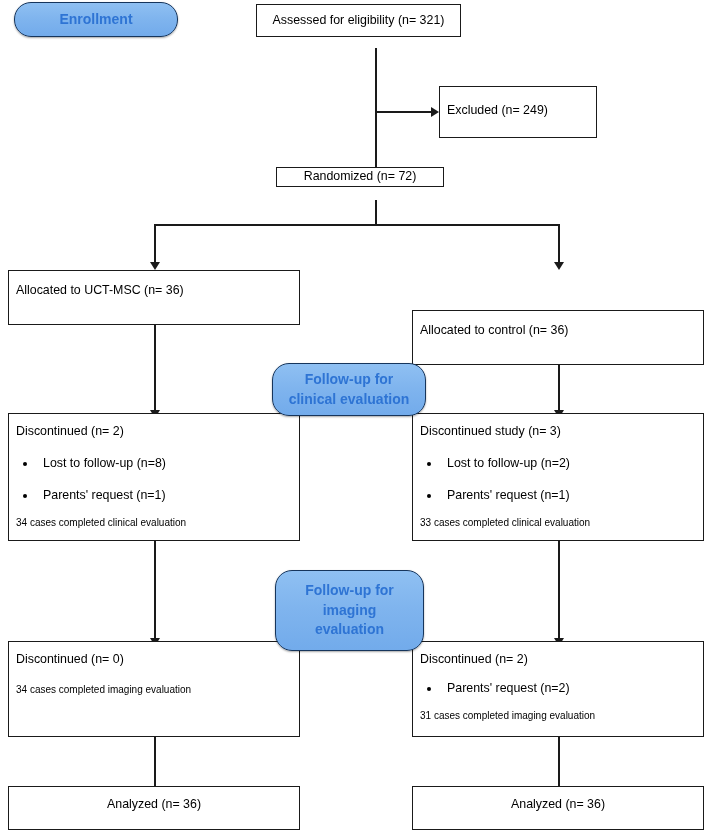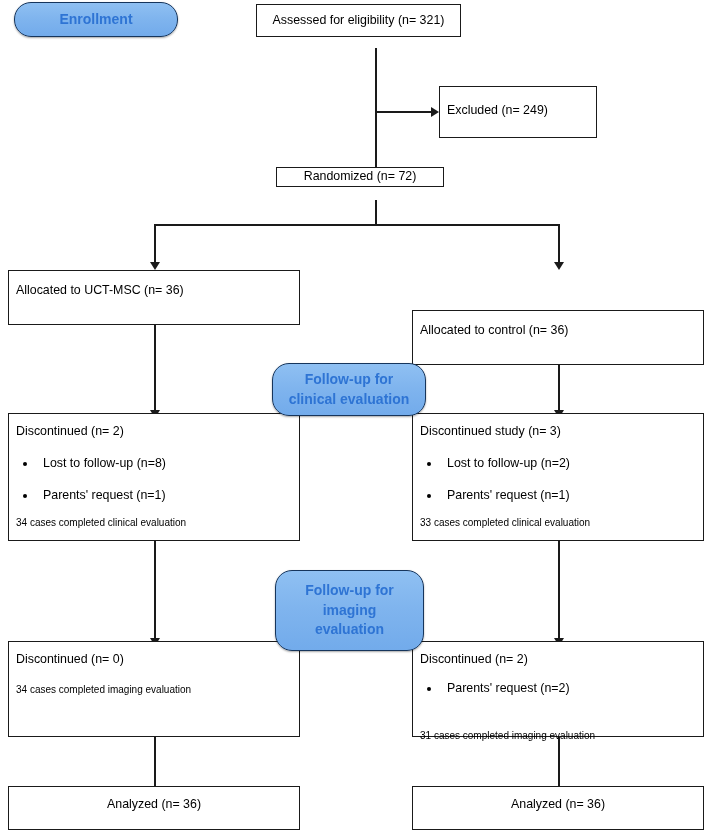--- a/index.html
+++ b/index.html
@@ -213,21 +213,21 @@
   <div class="box" style="left:8px; top:641px; width:292px; height:96px;">
     <span class="ttl" style="top:10px;text-align:center;">Discontinued (n= 0)</span>
     <span class="tailline" style="top:42px;">34 cases completed imaging evaluation</span>
   </div>
 
   <div class="box" style="left:412px; top:641px; width:292px; height:96px;">
     <span class="ttl" style="top:10px;">Discontinued (n= 2)</span>
     <ul class="bullets" style="left:0; top:39px;">
       <li>Parents' request (n=2)</li>
     </ul>
-    <span class="tailline" style="top:68px;margin-top:20px;">31 cases completed imaging evaluation</span>
+    <span class="tailline" style="top:68px;">31 cases completed imaging evaluation</span>
   </div>
 
   <div class="box center" style="left:8px; top:786px; width:292px; height:44px; align-items:flex-start; padding-top:10px;">
     <span class="ttl">Analyzed (n= 36)</span>
   </div>
 
   <div class="box center" style="left:412px; top:786px; width:292px; height:44px; align-items:flex-start; padding-top:10px;">
     <span class="ttl">Analyzed (n= 36)</span>
   </div>
 

